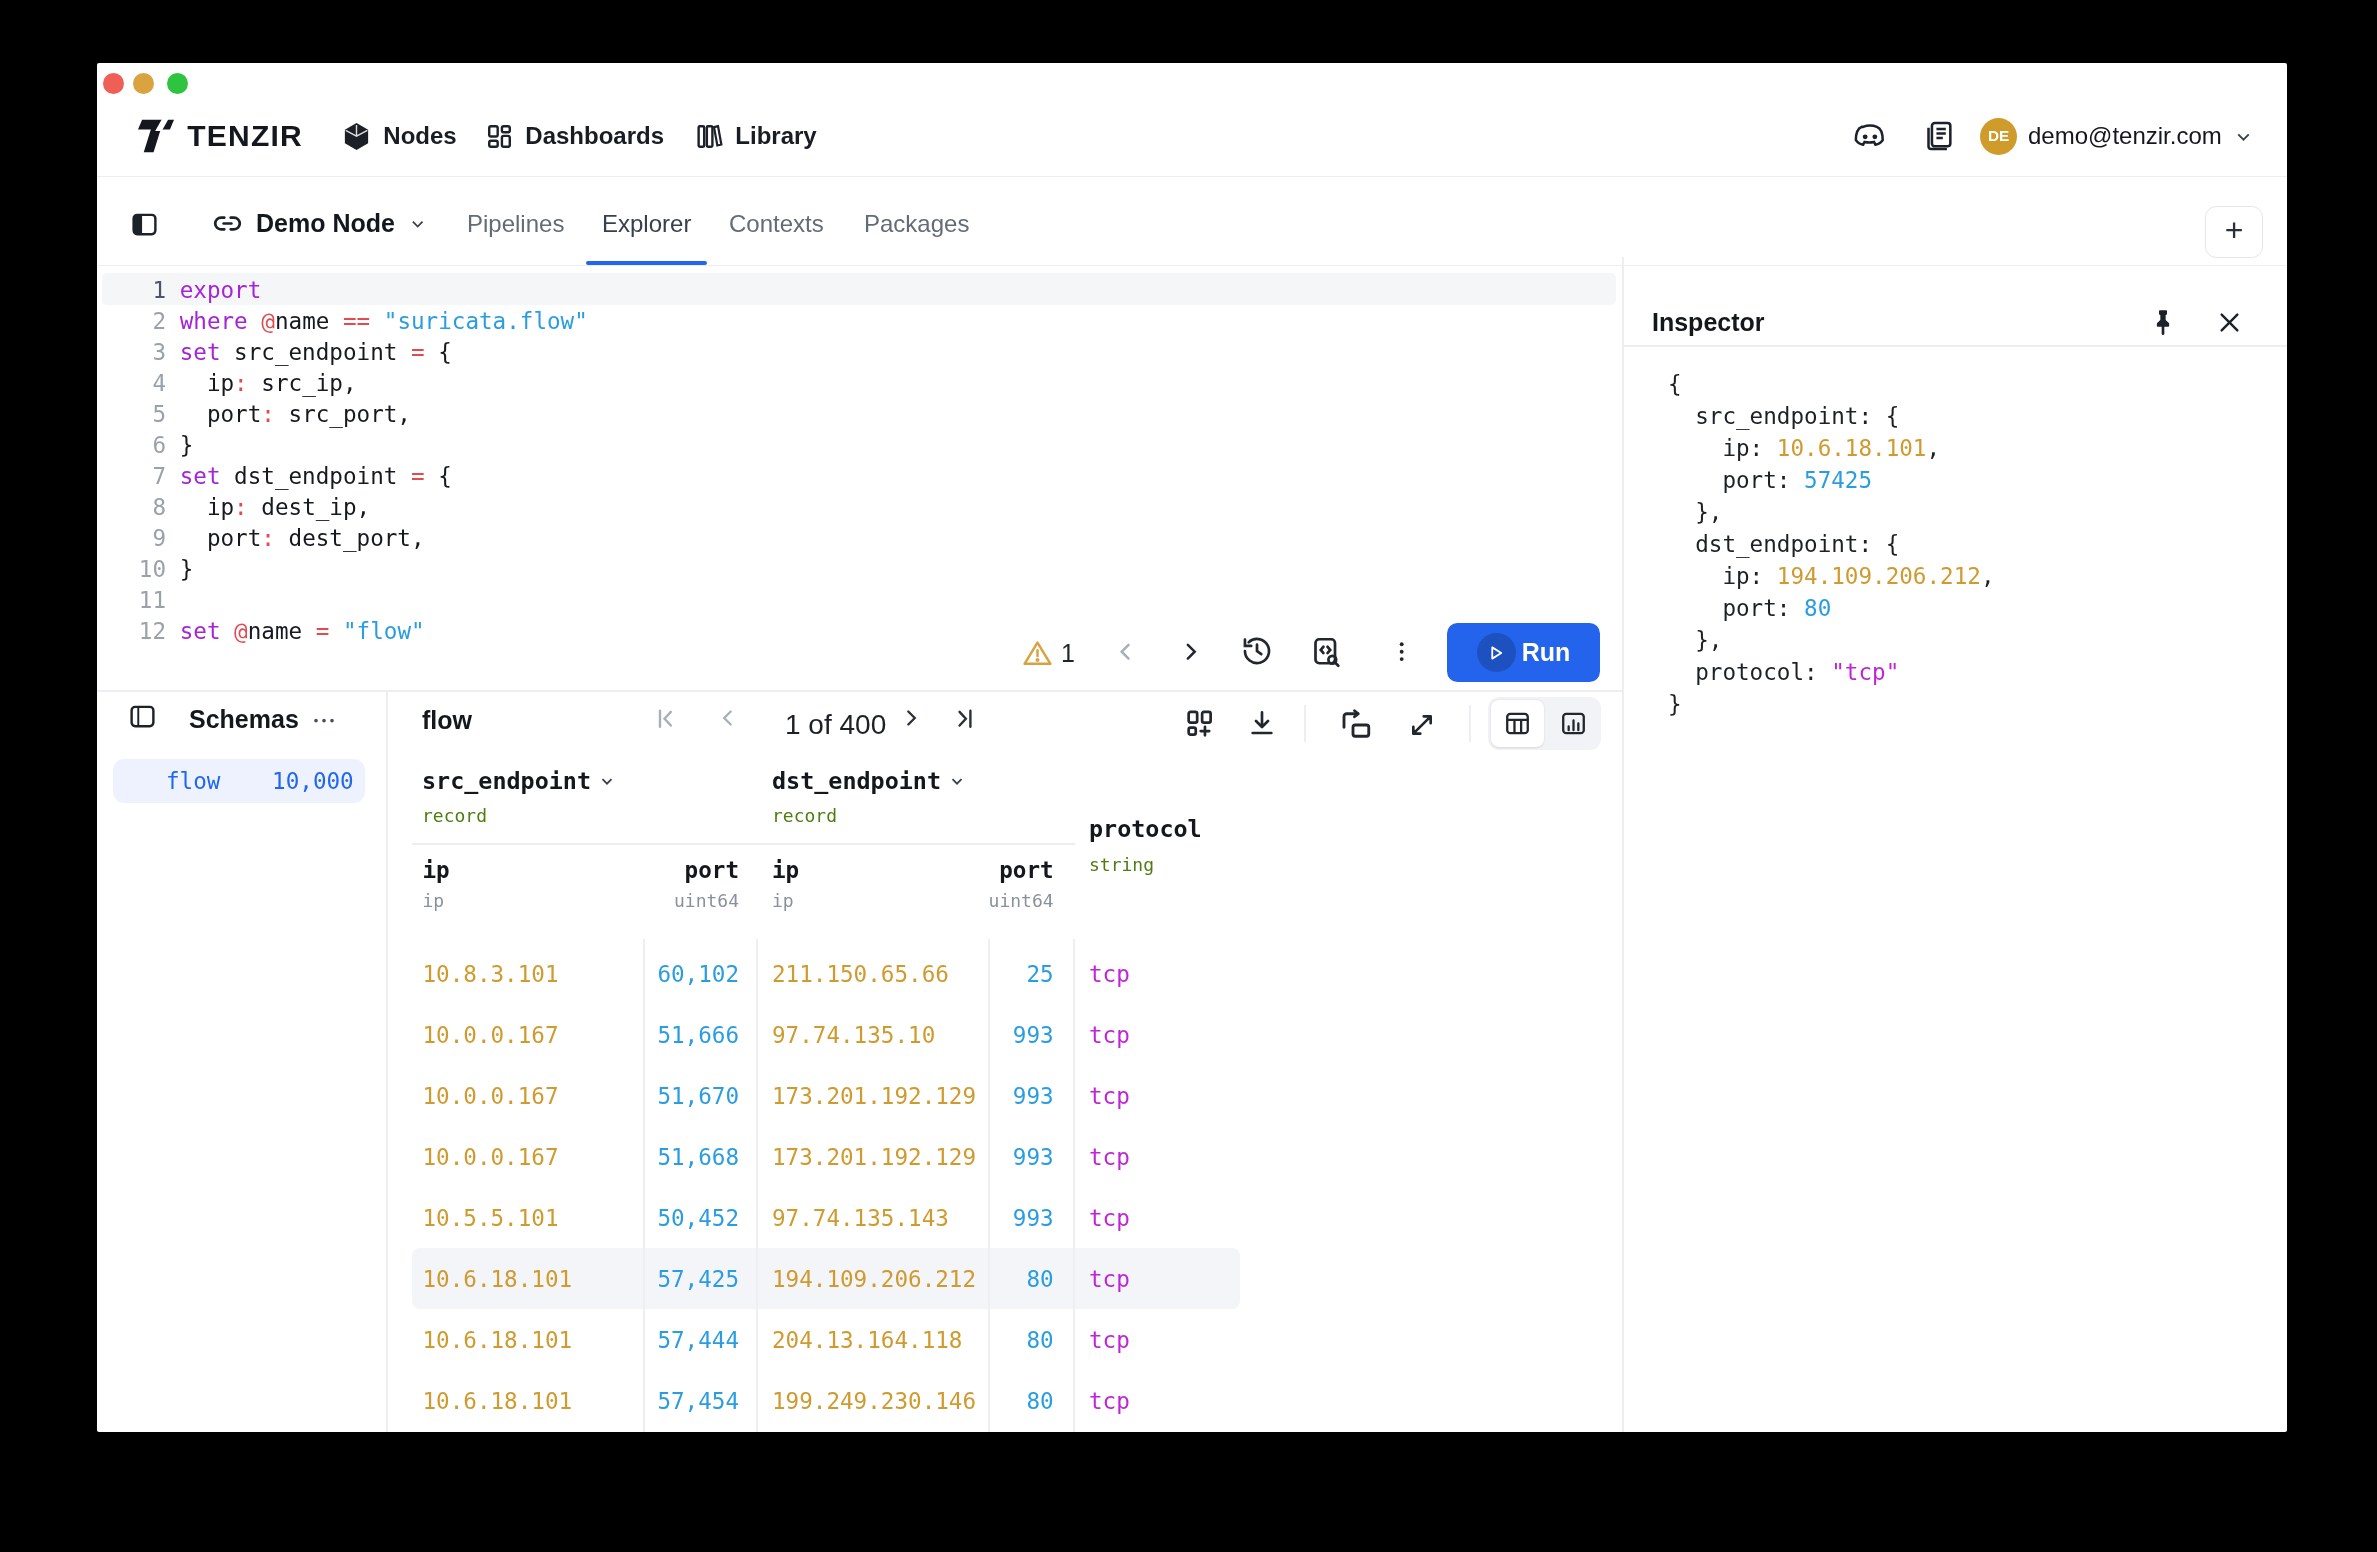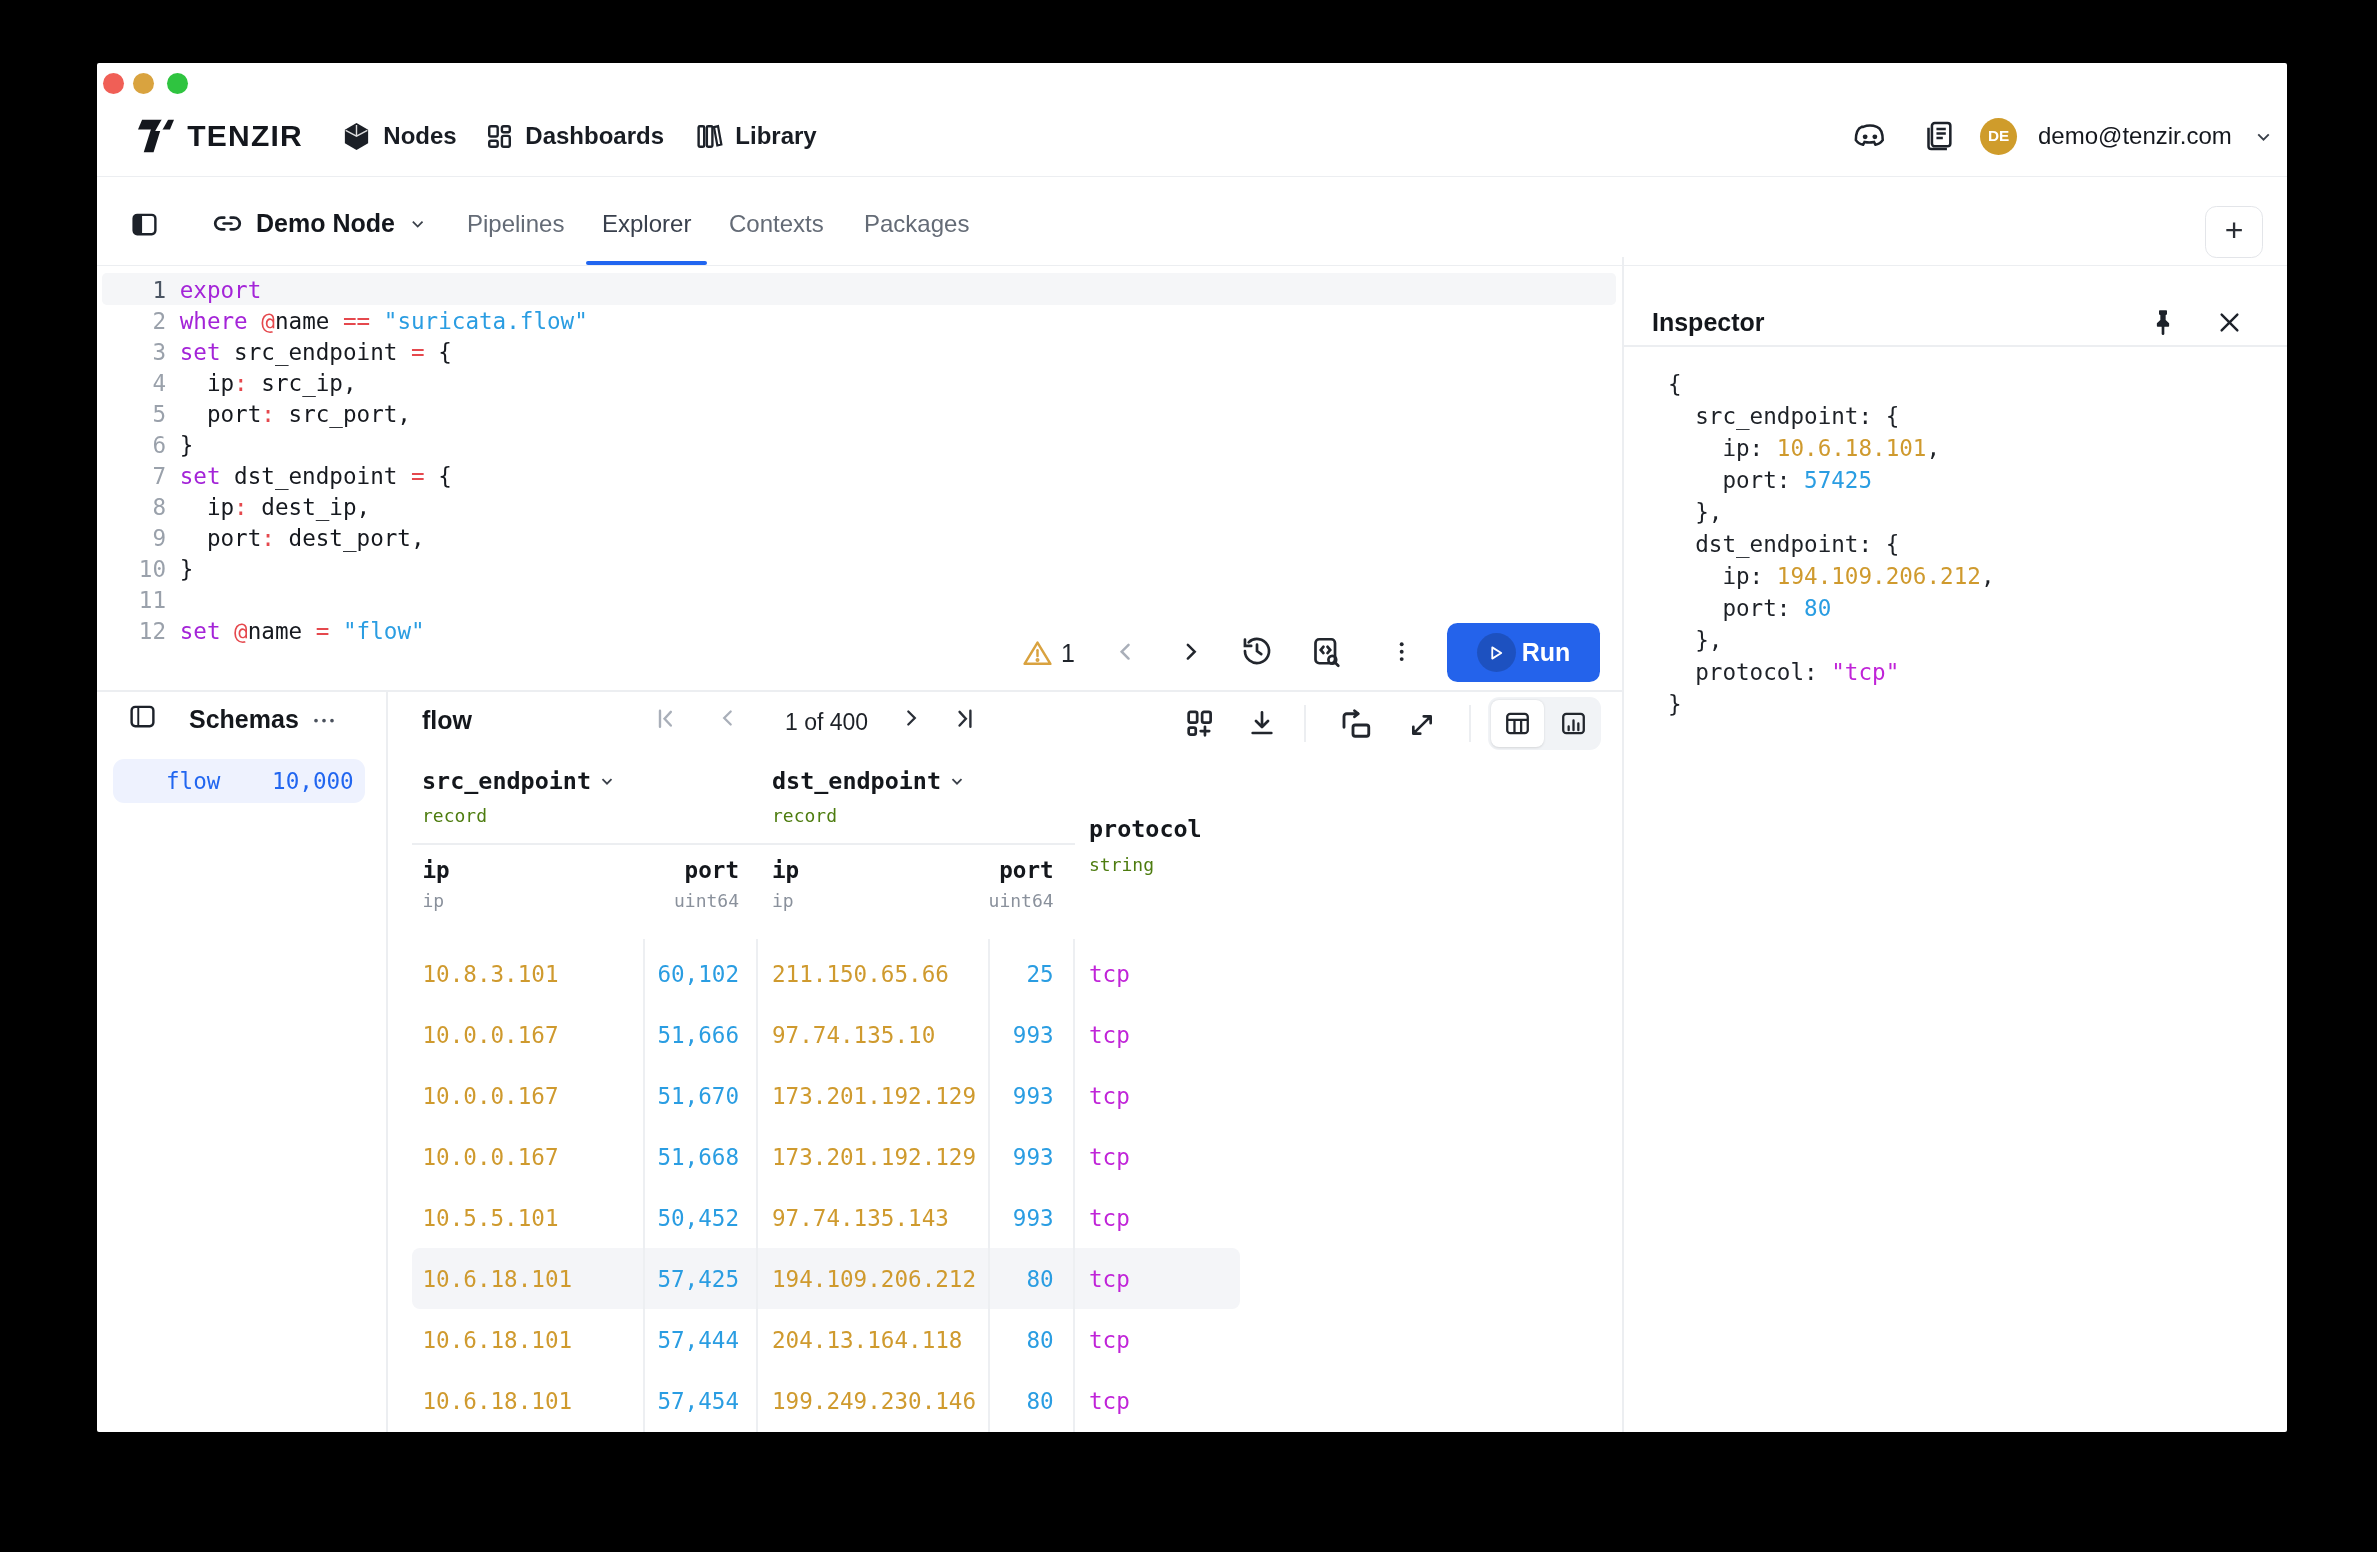--- a/index.html
+++ b/index.html
@@ -121,21 +121,21 @@
       </svg>
     </div>
     <div class="navitem" style="left:1825px;">
       <svg width="34" height="34" viewBox="0 0 24 24" fill="none" stroke="#1d222a" stroke-width="1.8">
         <rect x="7" y="2.8" width="13" height="16.5" rx="2"></rect>
         <path d="M10.2 7h6.6M10.2 10.2h6.6M10.2 13.4h4.5"></path>
         <path d="M4.6 6.2v13a2 2 0 0 0 2 2h11"></path>
       </svg>
     </div>
 
-    <div class="navitem" style="left:1883px;gap:21px;">
+    <div class="navitem" style="left:1883px;gap:11px;">
       <span style="width:37px;height:37px;border-radius:50%;background:#cf9c2b;display:flex;align-items:center;justify-content:center;color:#fff;font-size:15.3px;font-weight:700;">DE</span>
       <span style="font-weight:400;color:#14171d;">demo@tenzir.com</span>
       <svg width="21" height="21" viewBox="0 0 24 24" fill="none" stroke="#3a404a" stroke-width="2.2">
           <path d="M6 9.5l6 6 6-6"></path>
         </svg>
     </div>
   </div>
 
   <div id="subnav">
     <div class="rbicon" style="left:31px;top:24px;width:32px;height:32px;">
@@ -260,21 +260,21 @@
   <div class="pag dis" style="left:555px;">
     <svg width="27.4" height="27.4" viewBox="0 0 24 24" fill="none" stroke="currentColor" stroke-width="2.1" stroke-linecap="round">
         <path d="M7 5v14M16.5 6 11 12l5.5 6"></path>
       </svg>
   </div>
   <div class="pag dis" style="left:618px;">
     <svg width="26" height="26" viewBox="0 0 24 24" fill="none" stroke="currentColor" stroke-width="2.1" stroke-linecap="round">
         <path d="M14.5 6 8.5 12l6 6"></path>
       </svg>
   </div>
-  <div class="pag" style="left:688px;font-size:23px;color:#1d2127;cursor:default;top:646px;">1 of 400</div>
+  <div class="pag" style="left:688px;font-size:28px;color:#1d2127;cursor:default;top:646px;">1 of 400</div>
   <div class="pag" style="left:801px;">
     <svg width="26" height="26" viewBox="0 0 24 24" fill="none" stroke="currentColor" stroke-width="2.1" stroke-linecap="round">
         <path d="M9.5 6l6 6-6 6"></path>
       </svg>
   </div>
   <div class="pag" style="left:854px;">
     <svg width="27.4" height="27.4" viewBox="0 0 24 24" fill="none" stroke="currentColor" stroke-width="2.1" stroke-linecap="round">
         <path d="M17 5v14M7.5 6 13 12l-5.5 6"></path>
       </svg>
   </div>

